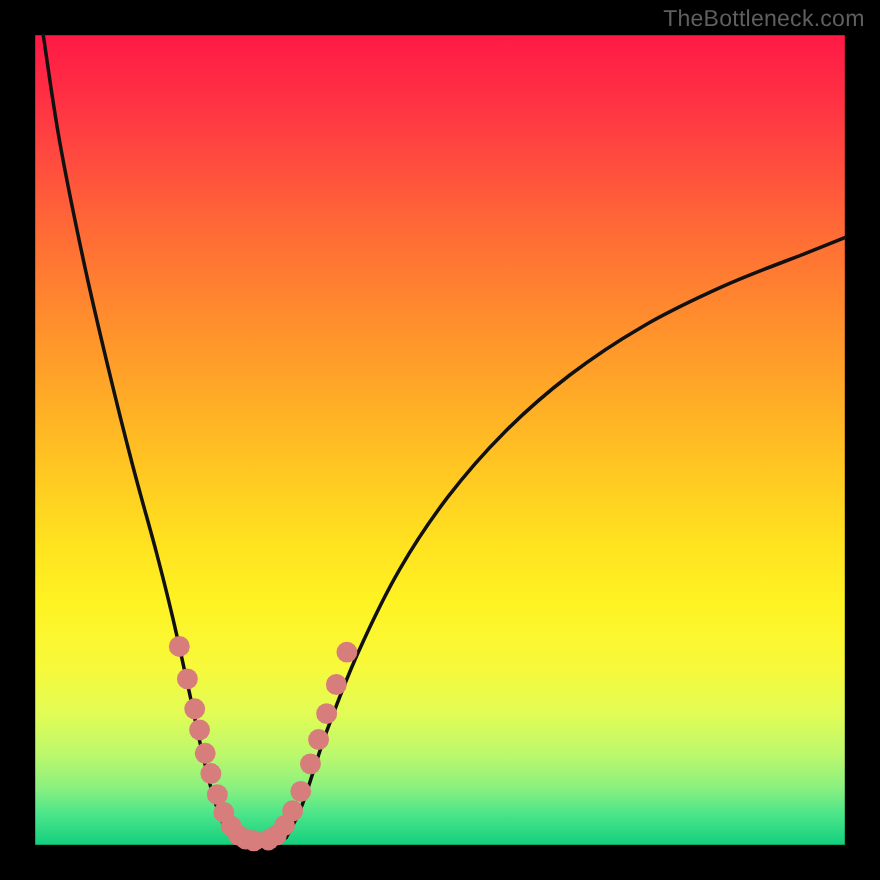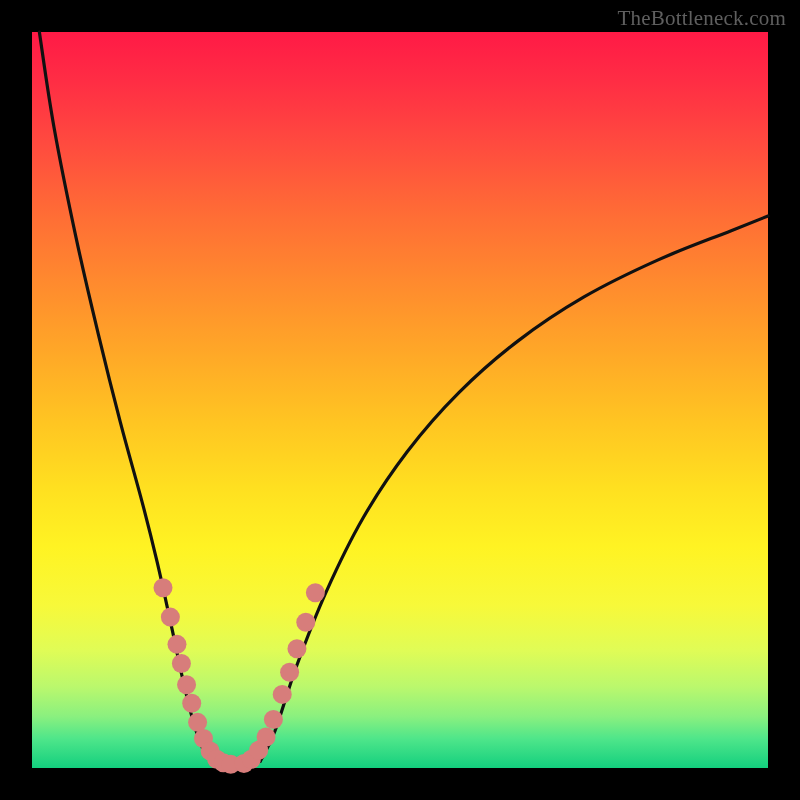--- a/index.html
+++ b/index.html
@@ -9,21 +9,20 @@
     height: 800px;
     background: #000;
     overflow: hidden;
     font-family: Arial, Helvetica, sans-serif;
   }
   .stage {
     position: relative;
     width: 800px;
     height: 800px;
     background: #000;
-    font-family: Liberation Serif, serif;
   }
   .plot {
     position: absolute;
     left: 32px;
     top: 32px;
     width: 736px;
     height: 736px;
     
     background: linear-gradient(
       to bottom,

